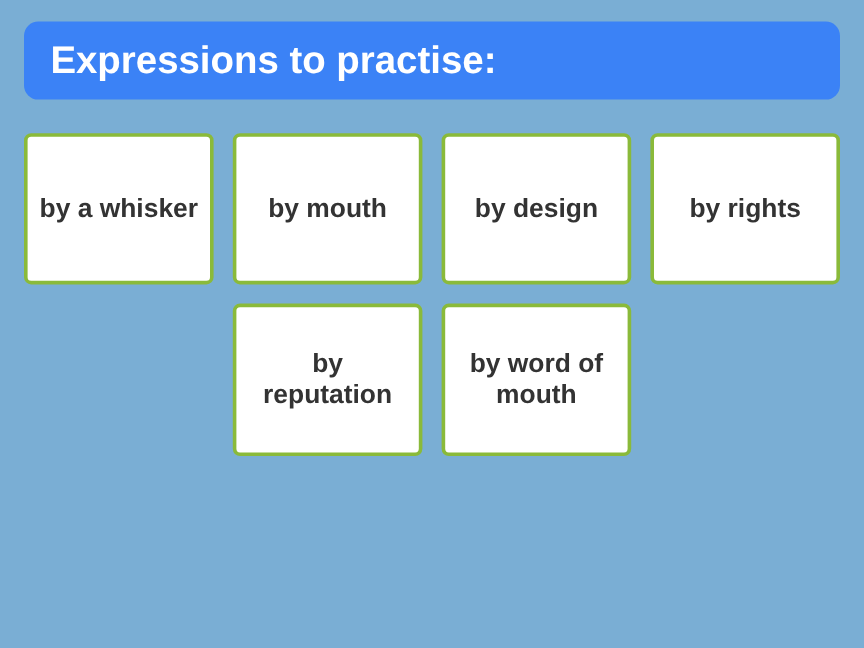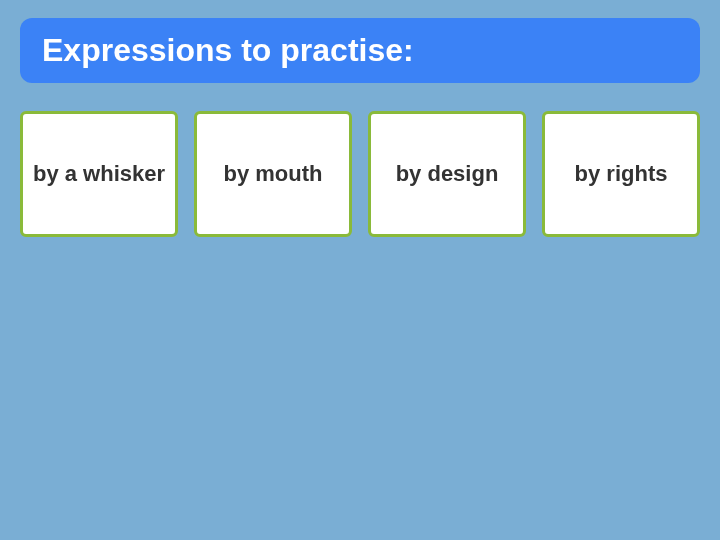--- a/index.html
+++ b/index.html
@@ -76,14 +76,20 @@
   </div>
 
   <div class="card">
     <span>by design</span>
   </div>
   <div class="card">
     <span>by rights</span>
   </div>
 
   <div class="card empty"></div>
+  <div class="card">
+    <span>by reputation</span>
+  </div>
+  <div class="card">
+    <span>by word of mouth</span>
+  </div>
   <div class="card empty"></div>
 </div>
 
 </body></html>

